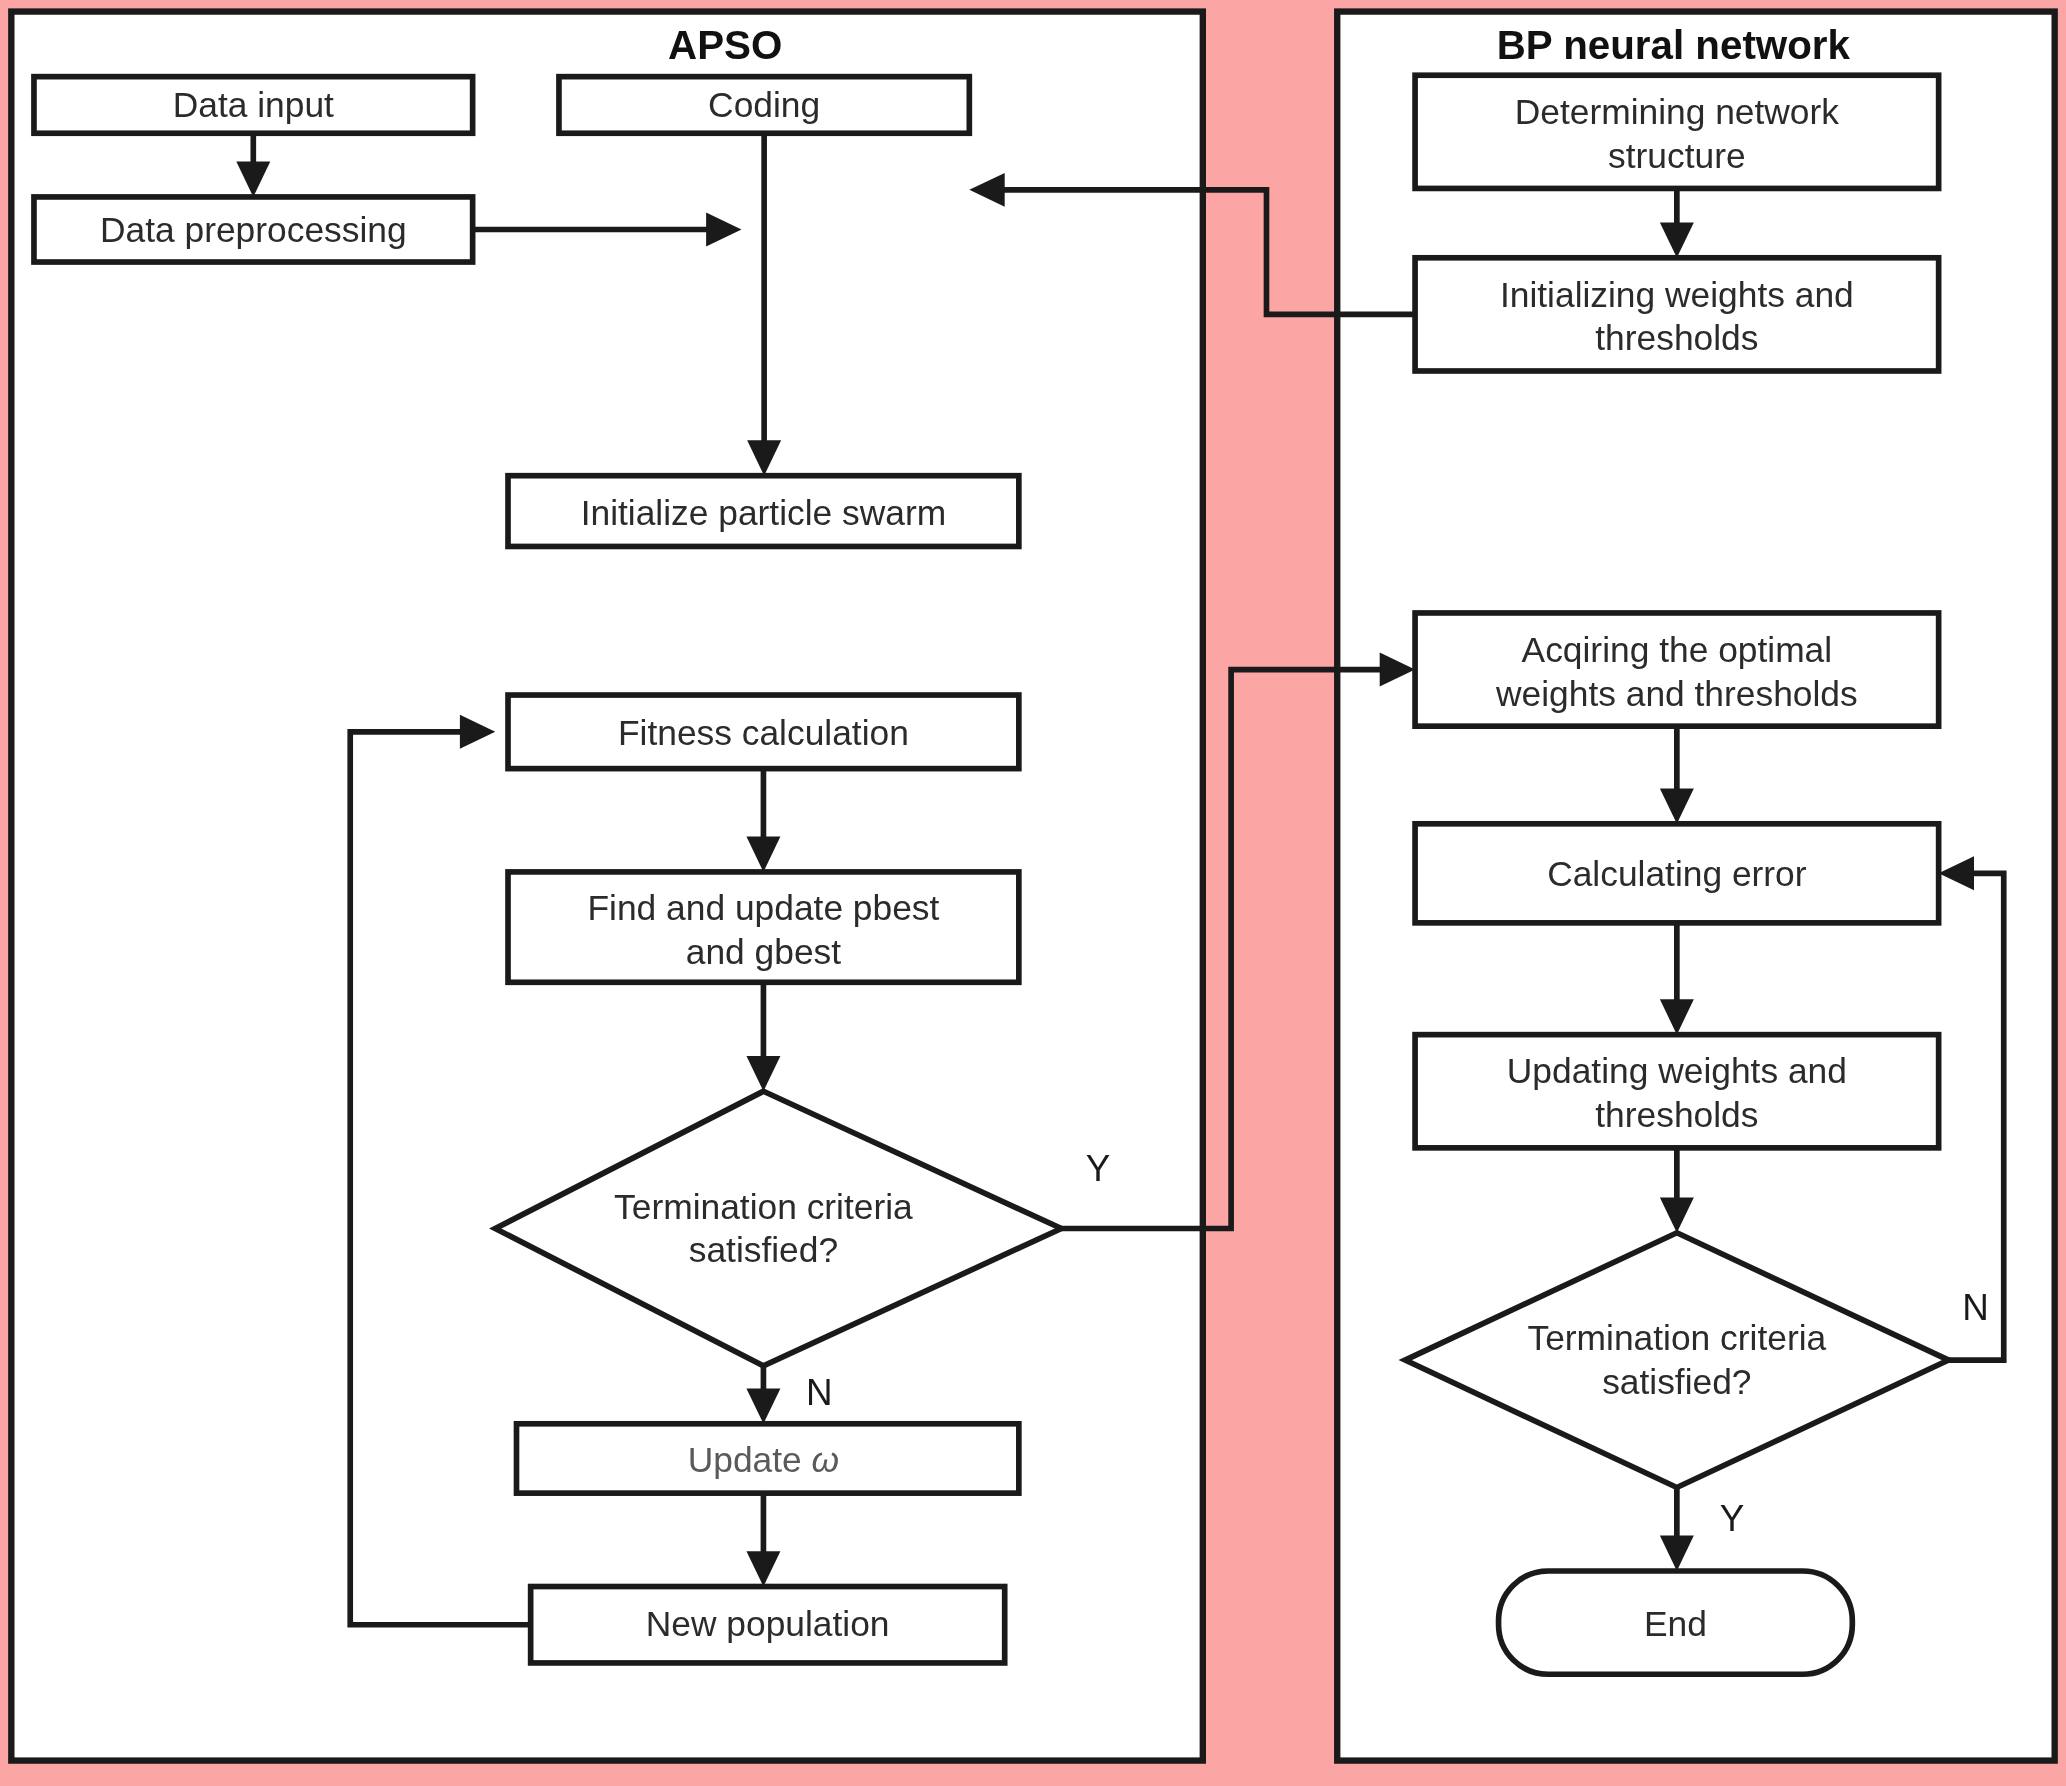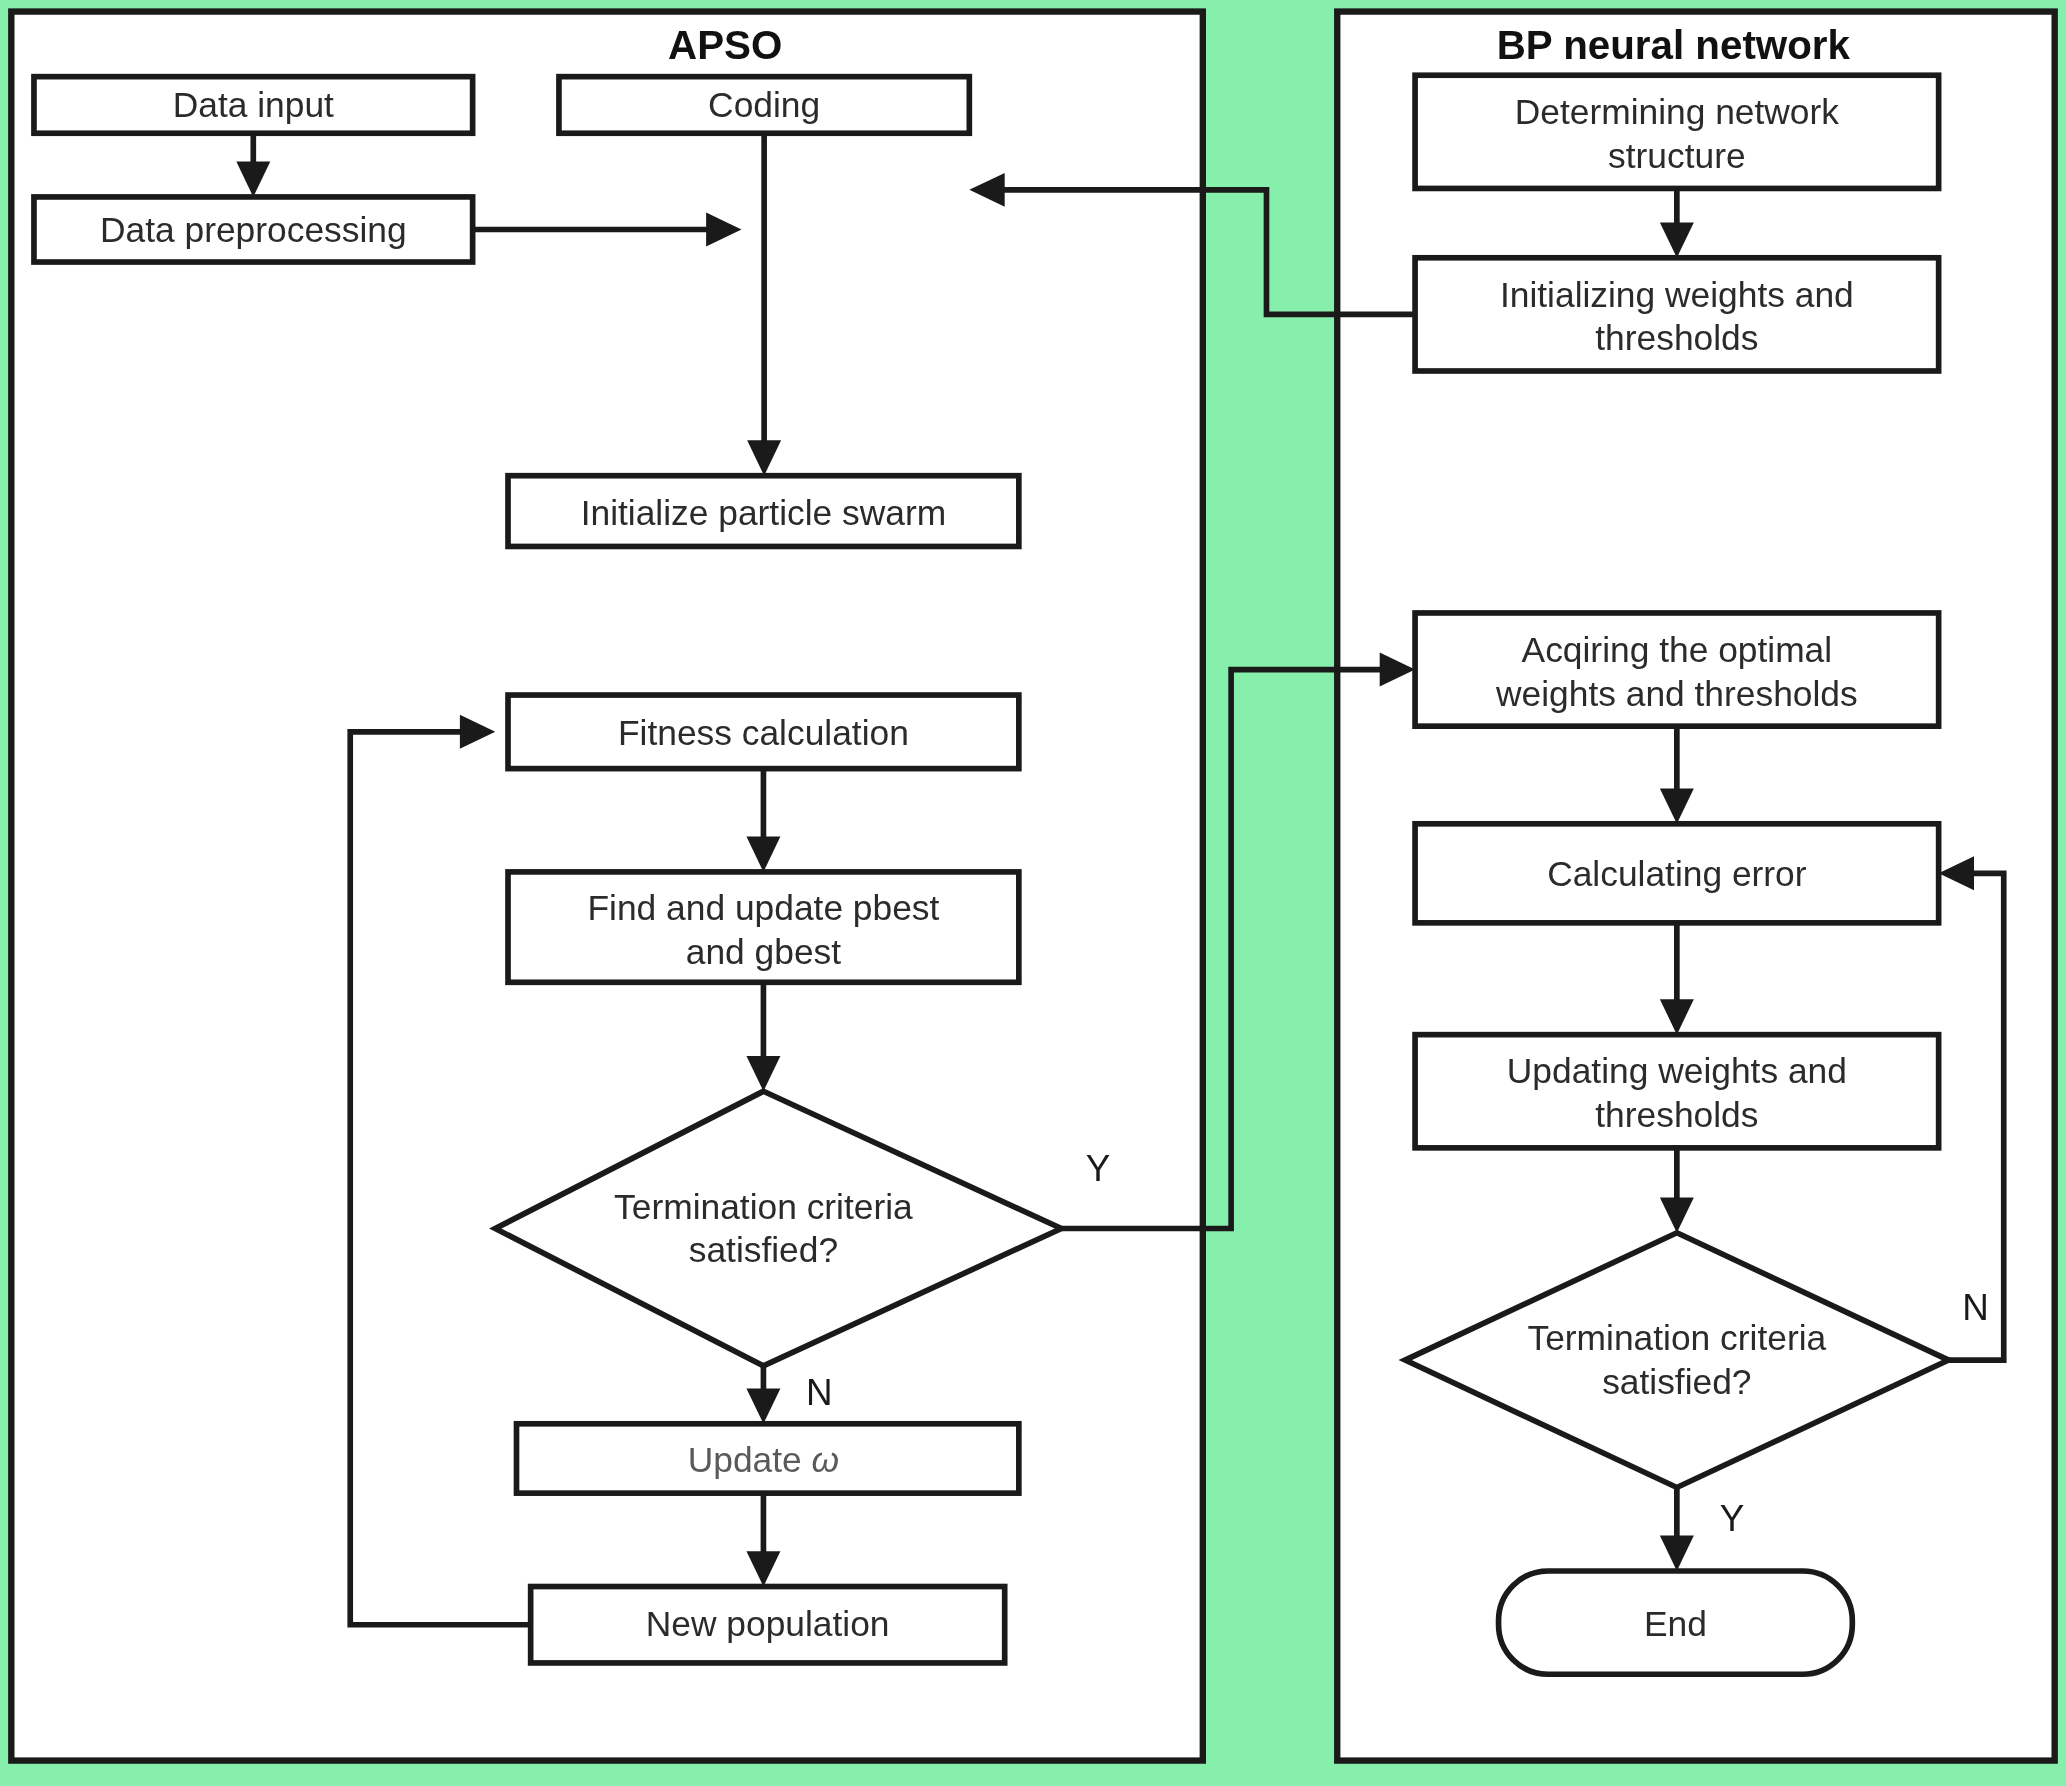--- a/index.html
+++ b/index.html
@@ -1,21 +1,21 @@
 <!DOCTYPE html>
 <html style="font-size:11.3px"><head>
 <meta charset="utf-8">
 <style>
   html,body{margin:0;padding:0;background:#ffffff;}
   body{
     width:2066px;height:1787px;
     font-family:"Liberation Sans", sans-serif;
     overflow:hidden;
   }
-  #stage{position:relative;width:2066px;height:1787px;background:#86efac;}
+  #stage{position:relative;width:2066px;height:1787px;background:#fca5a5;}
   svg#flow{position:absolute;left:0;top:0;width:2066px;height:1787px;}
   .panel-rect{fill:#ffffff;stroke:#1a1a1a;stroke-width:9;}
   .node-rect{fill:#ffffff;stroke:#1a1a1a;stroke-width:8;}
   .node-diamond{fill:#ffffff;stroke:#1a1a1a;stroke-width:8;stroke-linejoin:miter;}
   .node-term{fill:#ffffff;stroke:#1a1a1a;stroke-width:8;}
   .edge{fill:none;stroke:#1a1a1a;stroke-width:8;stroke-linejoin:miter;stroke-linecap:butt;}
   .arrowhead{fill:#1a1a1a;stroke:none;}
   .panel-title{
     font-family:"Liberation Sans", sans-serif;
     font-size:57px;font-weight:bold;fill:#111111;

